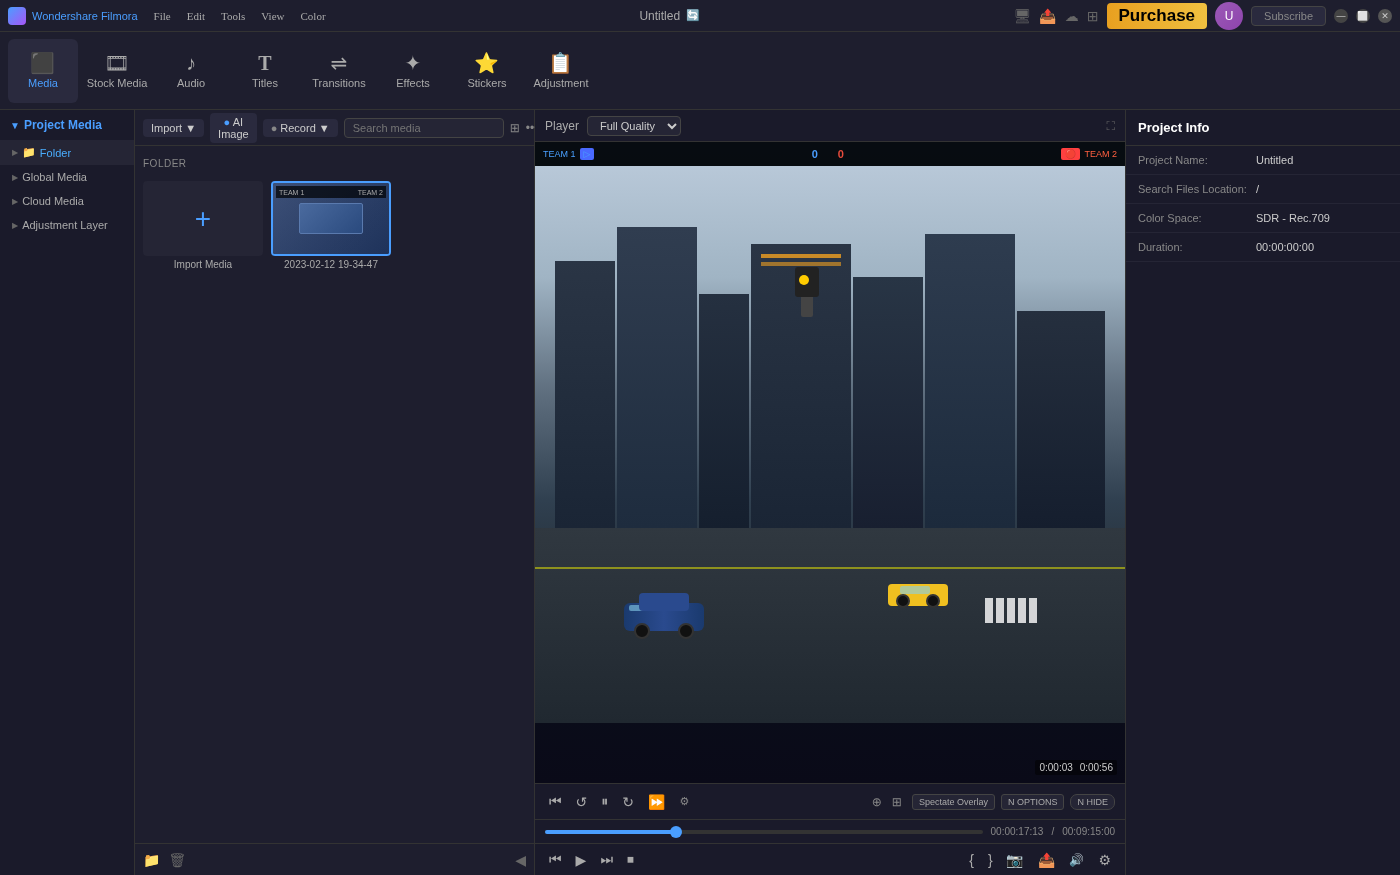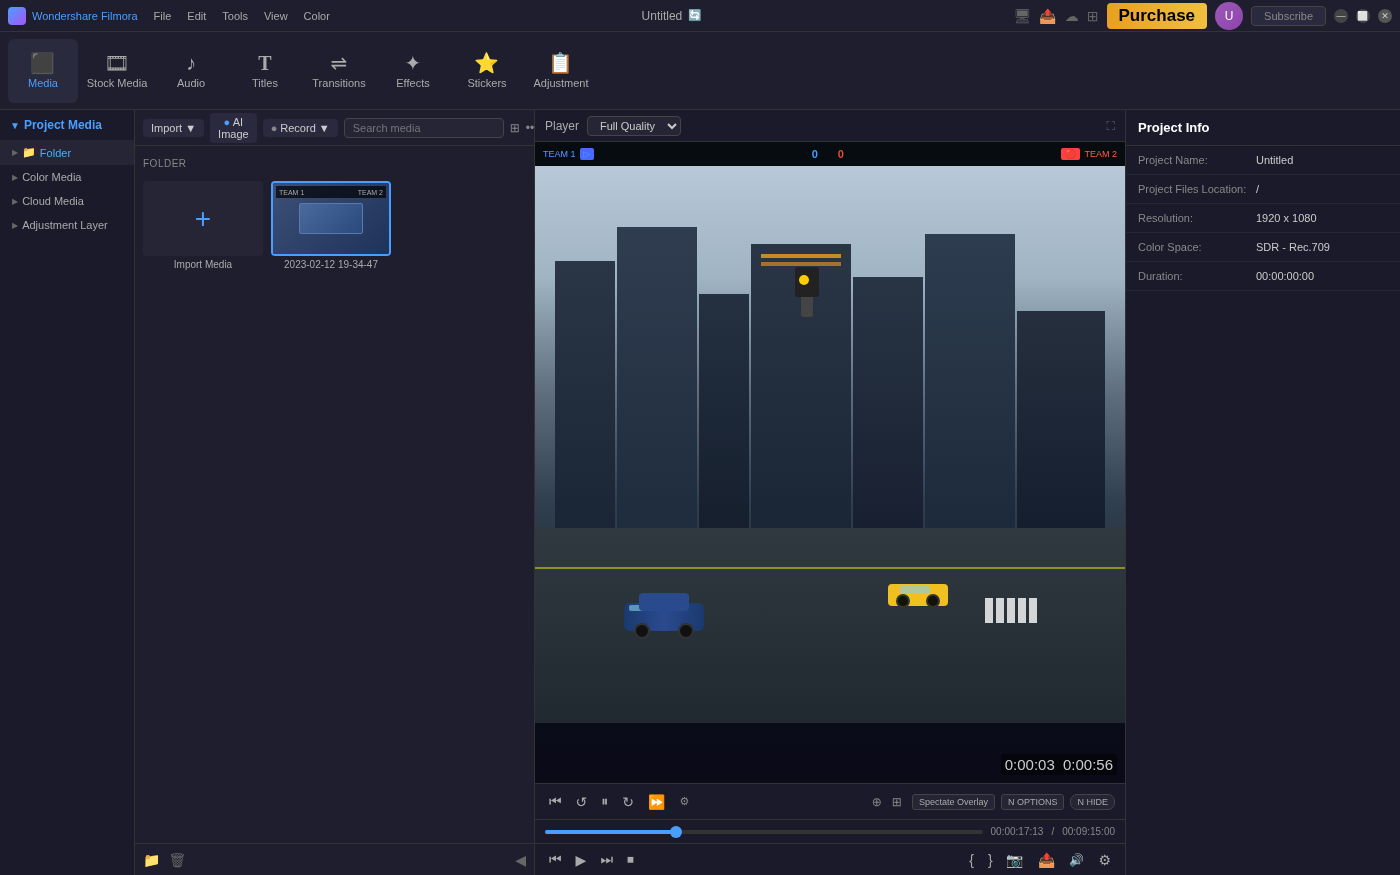--- a/index.html
+++ b/index.html
@@ -39,20 +39,21 @@
       width: 18px;
       height: 18px;
       background: linear-gradient(135deg, #4a9eff, #a855f7);
       border-radius: 4px;
     }
     #menu-bar {
       display: flex;
       gap: 16px;
       font-size: 11px;
       color: #aaa;
+      font-family: Liberation Serif, serif;
     }
     #menu-bar span { cursor: pointer; }
     #titlebar-center {
       display: flex;
       align-items: center;
       gap: 6px;
       color: #aaa;
       font-size: 12px;
     }
     #titlebar-right {
@@ -455,21 +456,21 @@
       background: #f0c020;
       border-radius: 4px;
       position: absolute;
       bottom: 6px;
     }
     .timestamp-overlay {
       position: absolute;
       bottom: 8px;
       right: 8px;
       color: #ccc;
-      font-size: 15px;
+      font-size: 10px;
       background: rgba(0,0,0,0.5);
       padding: 2px 4px;
       border-radius: 2px;
     }
     #preview-controls-bar {
       height: 36px;
       background: #1a1a2a;
       border-top: 1px solid #333;
       display: flex;
       align-items: center;
@@ -674,21 +675,21 @@
       <span style="color:#4a9eff;font-size:10px;">▼</span>
       <span>Project Media</span>
     </div>
     <div class="panel-tree-item selected">
       <span class="expand-arrow">▶</span>
       <span>📁</span>
       <span>Folder</span>
     </div>
     <div class="panel-tree-item">
       <span class="expand-arrow">▶</span>
-      <span>Color Media</span>
+      <span>Global Media</span>
     </div>
     <div class="panel-tree-item">
       <span class="expand-arrow">▶</span>
       <span>Cloud Media</span>
     </div>
     <div class="panel-tree-item">
       <span class="expand-arrow">▶</span>
       <span>Adjustment Layer</span>
     </div>
   </div>
@@ -877,26 +878,22 @@
 
   <div id="info-panel">
     <div id="info-panel-header">
       <span id="info-panel-title">Project Info</span>
     </div>
     <div class="info-row">
       <span class="info-label">Project Name:</span>
       <span class="info-value">Untitled</span>
     </div>
     <div class="info-row">
-      <span class="info-label">Project Files Location:</span>
+      <span class="info-label">Search Files Location:</span>
       <span class="info-value">/</span>
-    </div>
-    <div class="info-row">
-      <span class="info-label">Resolution:</span>
-      <span class="info-value">1920 x 1080</span>
     </div>
     <div class="info-row">
       <span class="info-label">Color Space:</span>
       <span class="info-value">SDR - Rec.709</span>
     </div>
     <div class="info-row">
       <span class="info-label">Duration:</span>
       <span class="info-value">00:00:00:00</span>
     </div>
   </div>

